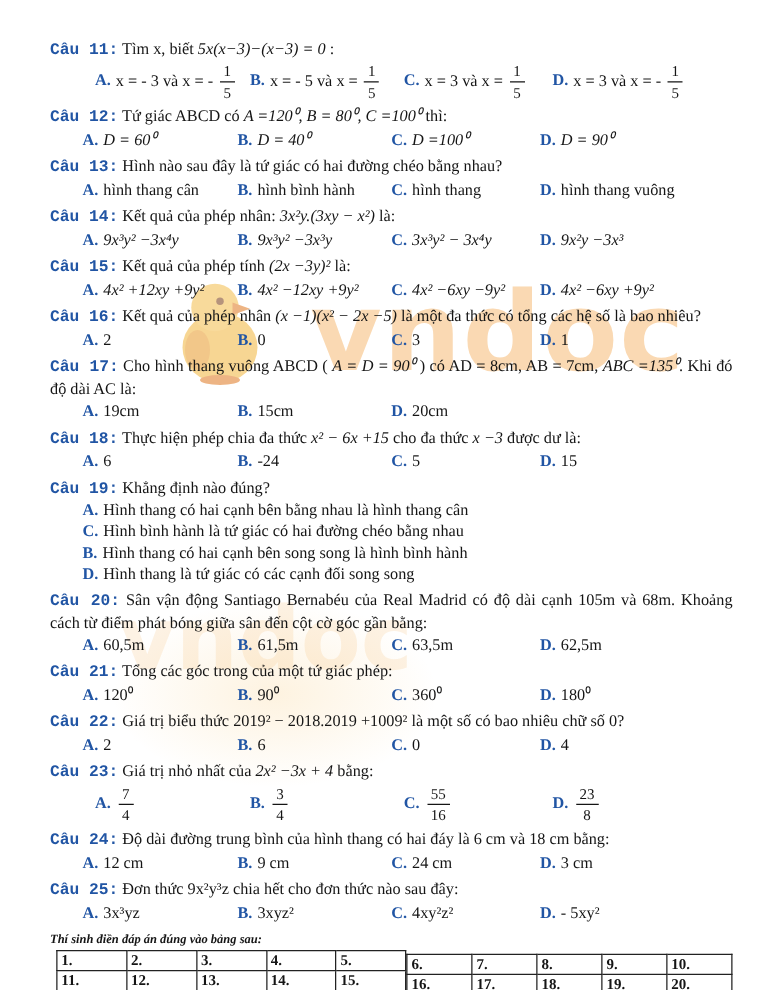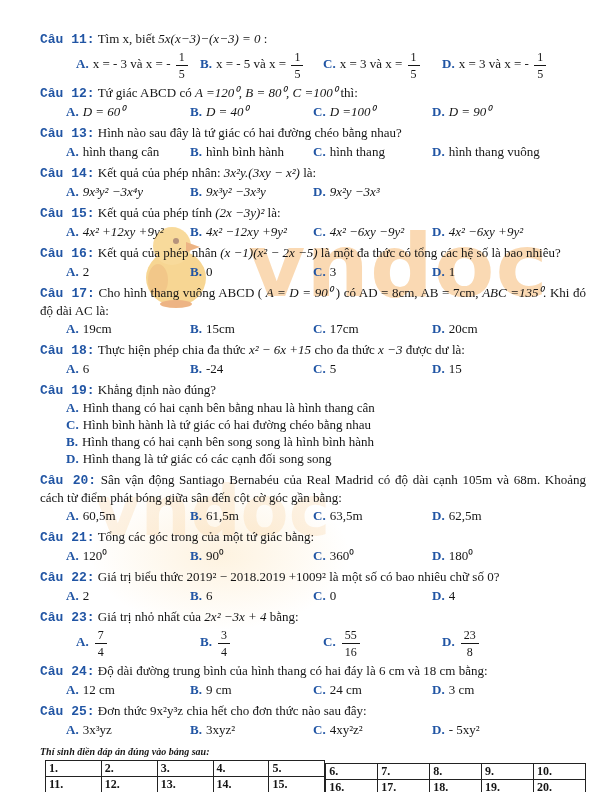--- a/index.html
+++ b/index.html
@@ -104,20 +104,21 @@
         <span class="opt"><b class="ol">C.</b><span>hình thang</span></span>
         <span class="opt"><b class="ol">D.</b><span>hình thang vuông</span></span>
       </div>
     </div>
 
     <div class="question">
       <p class="ql"><b class="qlabel">Câu 14:</b> <span>Kết quả của phép nhân: </span><i class="m">3x²y.(3xy − x²)</i><span> là:</span></p>
       <div class="opts">
         <span class="opt"><b class="ol">A.</b><i class="m">9x³y² −3x⁴y</i></span>
         <span class="opt"><b class="ol">B.</b><i class="m">9x³y² −3x³y</i></span>
+        <span class="opt"><b class="ol">C.</b><i class="m">3x³y² − 3x⁴y</i></span>
         <span class="opt"><b class="ol">D.</b><i class="m">9x²y −3x³</i></span>
       </div>
     </div>
 
     <div class="question">
       <p class="ql"><b class="qlabel">Câu 15:</b> <span>Kết quả của phép tính </span><i class="m">(2x −3y)²</i><span> là:</span></p>
       <div class="opts">
         <span class="opt"><b class="ol">A.</b><i class="m">4x² +12xy +9y²</i></span>
         <span class="opt"><b class="ol">B.</b><i class="m">4x² −12xy +9y²</i></span>
         <span class="opt"><b class="ol">C.</b><i class="m">4x² −6xy −9y²</i></span>
@@ -133,21 +134,20 @@
         <span class="opt"><b class="ol">C.</b><span>3</span></span>
         <span class="opt"><b class="ol">D.</b><span>1</span></span>
       </div>
     </div>
 
     <div class="question">
       <p class="ql"><b class="qlabel">Câu 17:</b> <span>Cho hình thang vuông ABCD ( </span><i class="m">A = D = 90⁰</i><span> ) có AD = 8cm, AB = 7cm, </span><i class="m">ABC =135⁰</i><span>. Khi đó độ dài AC là:</span></p>
       <div class="opts">
         <span class="opt"><b class="ol">A.</b><span>19cm</span></span>
         <span class="opt"><b class="ol">B.</b><span>15cm</span></span>
-        <span class="opt"><b class="ol">C.</b><span>17cm</span></span>
         <span class="opt"><b class="ol">D.</b><span>20cm</span></span>
       </div>
     </div>
 
     <div class="question">
       <p class="ql"><b class="qlabel">Câu 18:</b> <span>Thực hiện phép chia đa thức </span><i class="m">x² − 6x +15</i><span> cho đa thức </span><i class="m">x −3</i><span> được dư là:</span></p>
       <div class="opts">
         <span class="opt"><b class="ol">A.</b><span>6</span></span>
         <span class="opt"><b class="ol">B.</b><span>-24</span></span>
         <span class="opt"><b class="ol">C.</b><span>5</span></span>
@@ -167,21 +167,21 @@
       <p class="ql"><b class="qlabel">Câu 20:</b> <span>Sân vận động Santiago Bernabéu của Real Madrid có độ dài cạnh 105m và 68m. Khoảng cách từ điểm phát bóng giữa sân đến cột cờ góc gần bằng:</span></p>
       <div class="opts">
         <span class="opt"><b class="ol">A.</b><span>60,5m</span></span>
         <span class="opt"><b class="ol">B.</b><span>61,5m</span></span>
         <span class="opt"><b class="ol">C.</b><span>63,5m</span></span>
         <span class="opt"><b class="ol">D.</b><span>62,5m</span></span>
       </div>
     </div>
 
     <div class="question">
-      <p class="ql"><b class="qlabel">Câu 21:</b> <span>Tổng các góc trong của một tứ giác bằng:</span></p>
+      <p class="ql"><b class="qlabel">Câu 21:</b> <span>Tổng các góc trong của một tứ giác phép:</span></p>
       <div class="opts">
         <span class="opt"><b class="ol">A.</b><span>120⁰</span></span>
         <span class="opt"><b class="ol">B.</b><span>90⁰</span></span>
         <span class="opt"><b class="ol">C.</b><span>360⁰</span></span>
         <span class="opt"><b class="ol">D.</b><span>180⁰</span></span>
       </div>
     </div>
 
     <div class="question">
       <p class="ql"><b class="qlabel">Câu 22:</b> <span>Giá trị biểu thức </span><span>2019² − 2018.2019 +1009²</span><span> là một số có bao nhiêu chữ số 0?</span></p>

